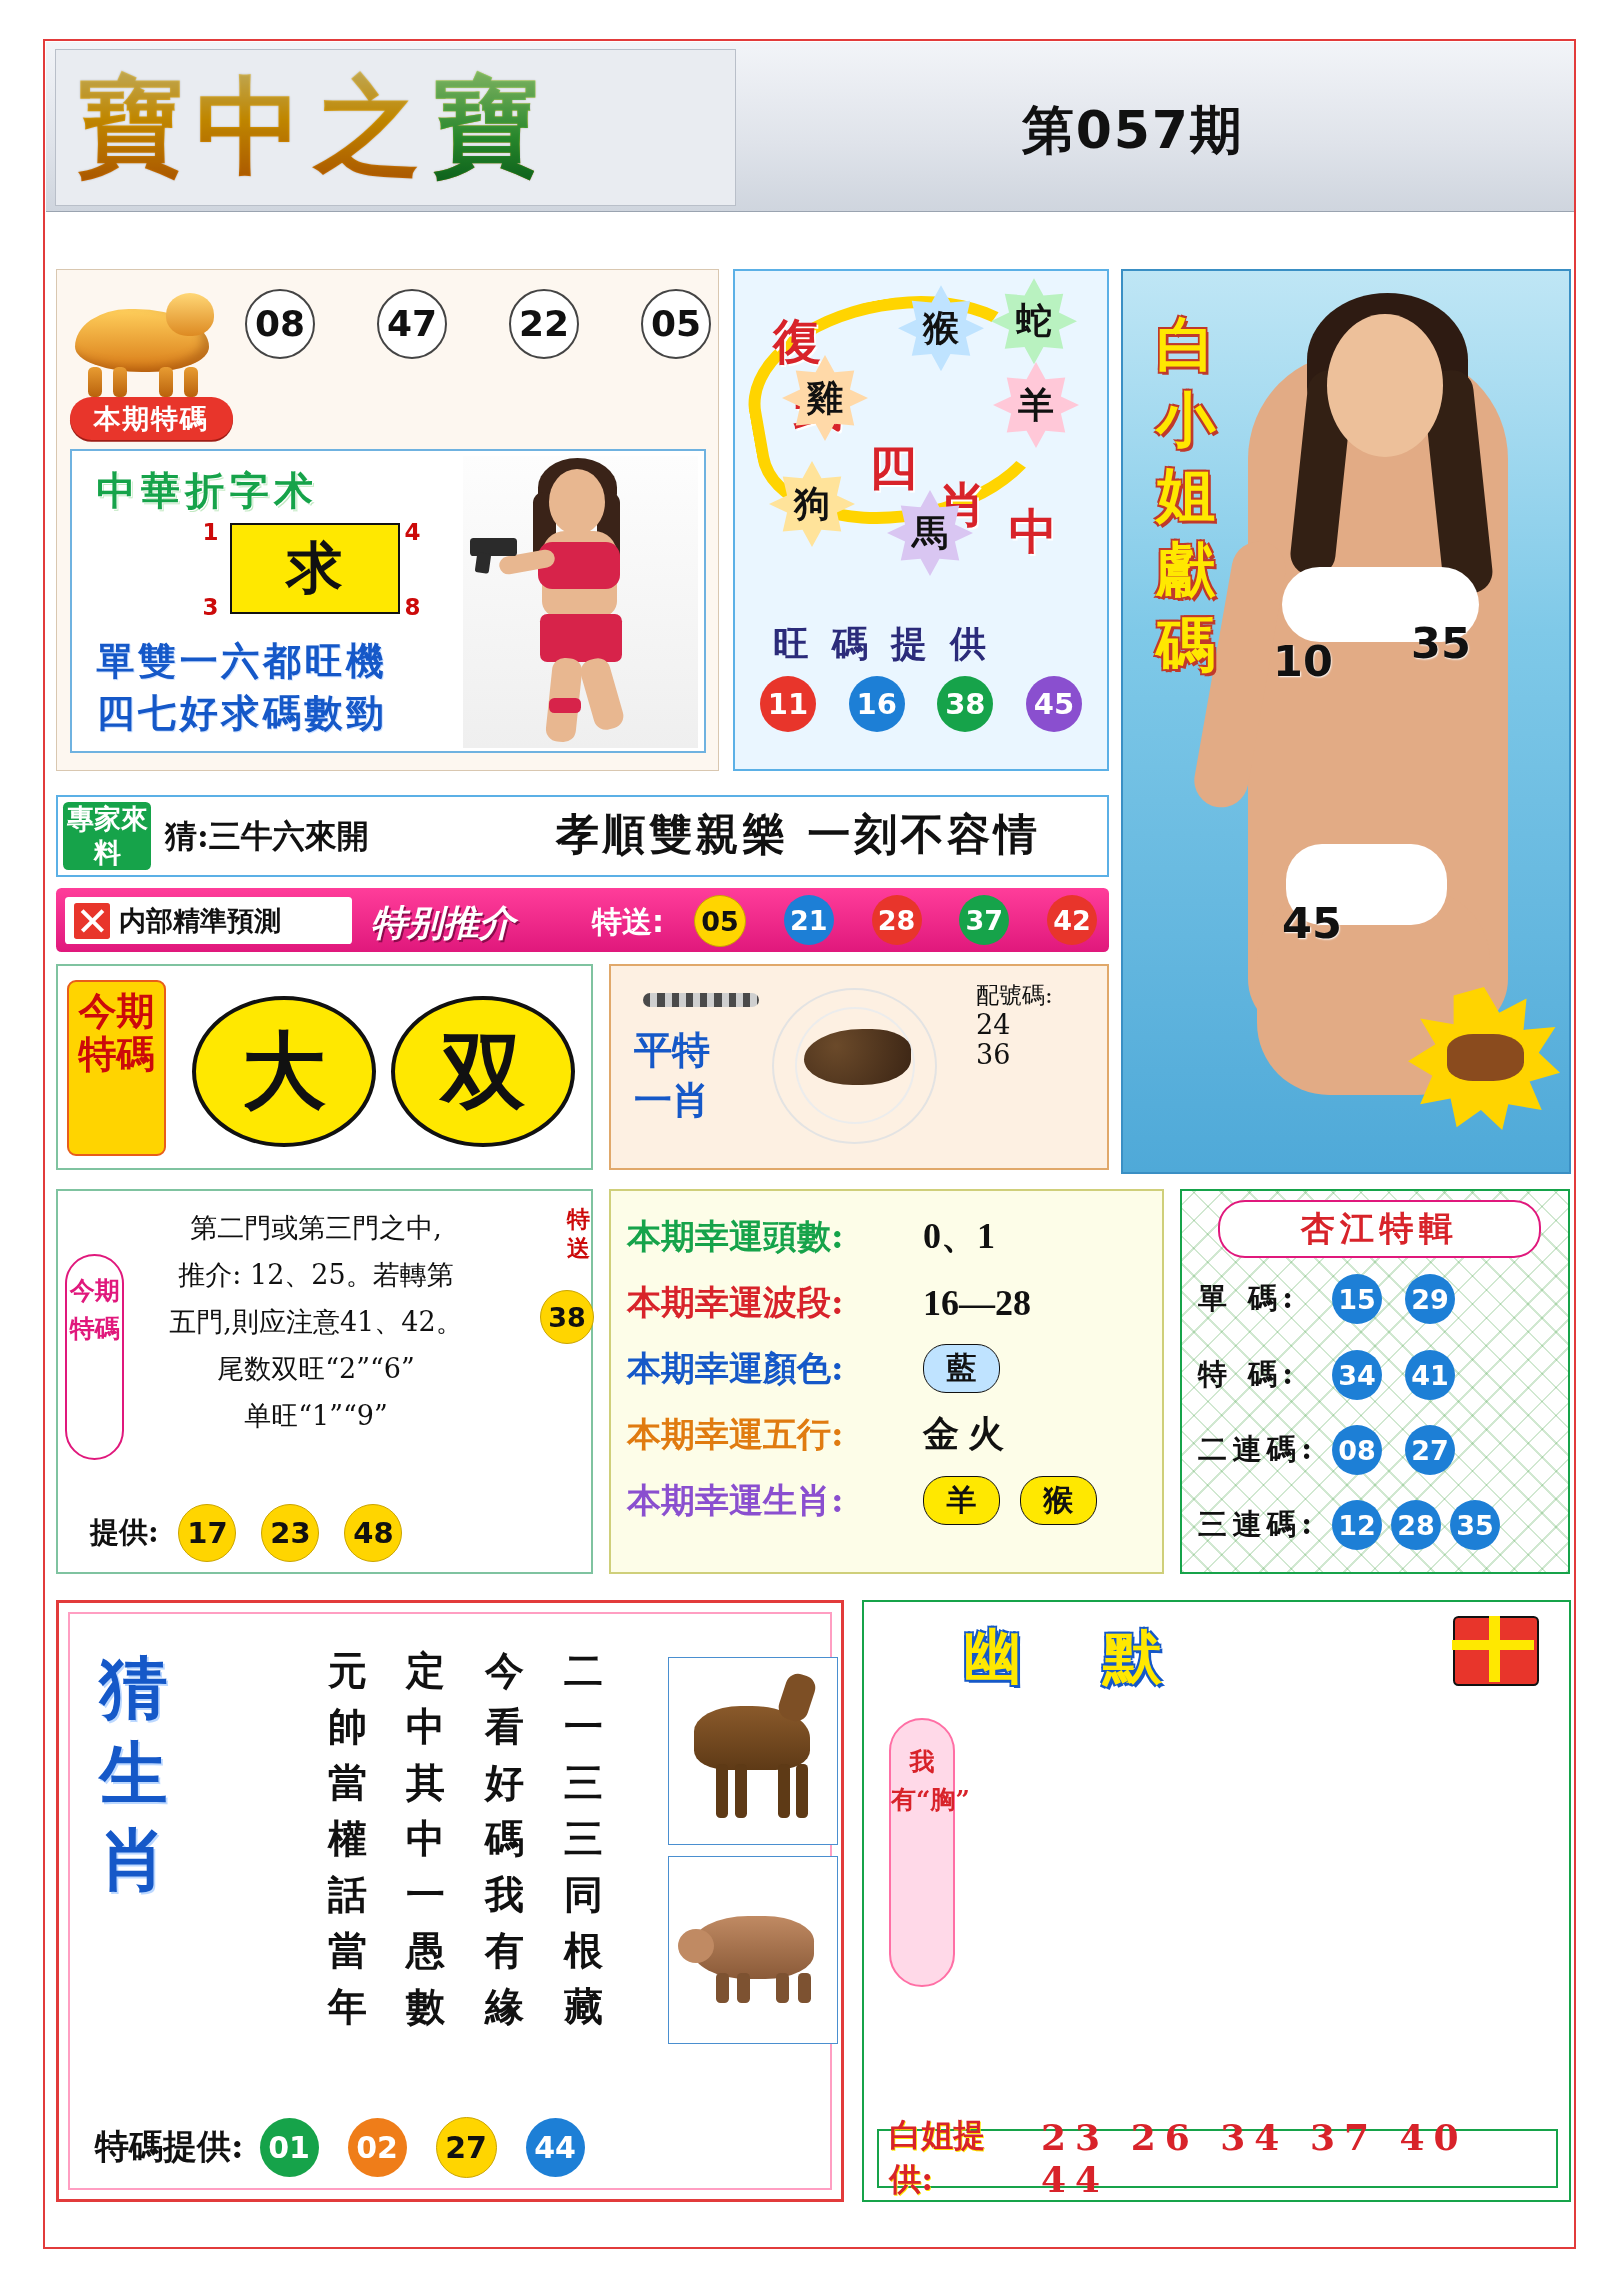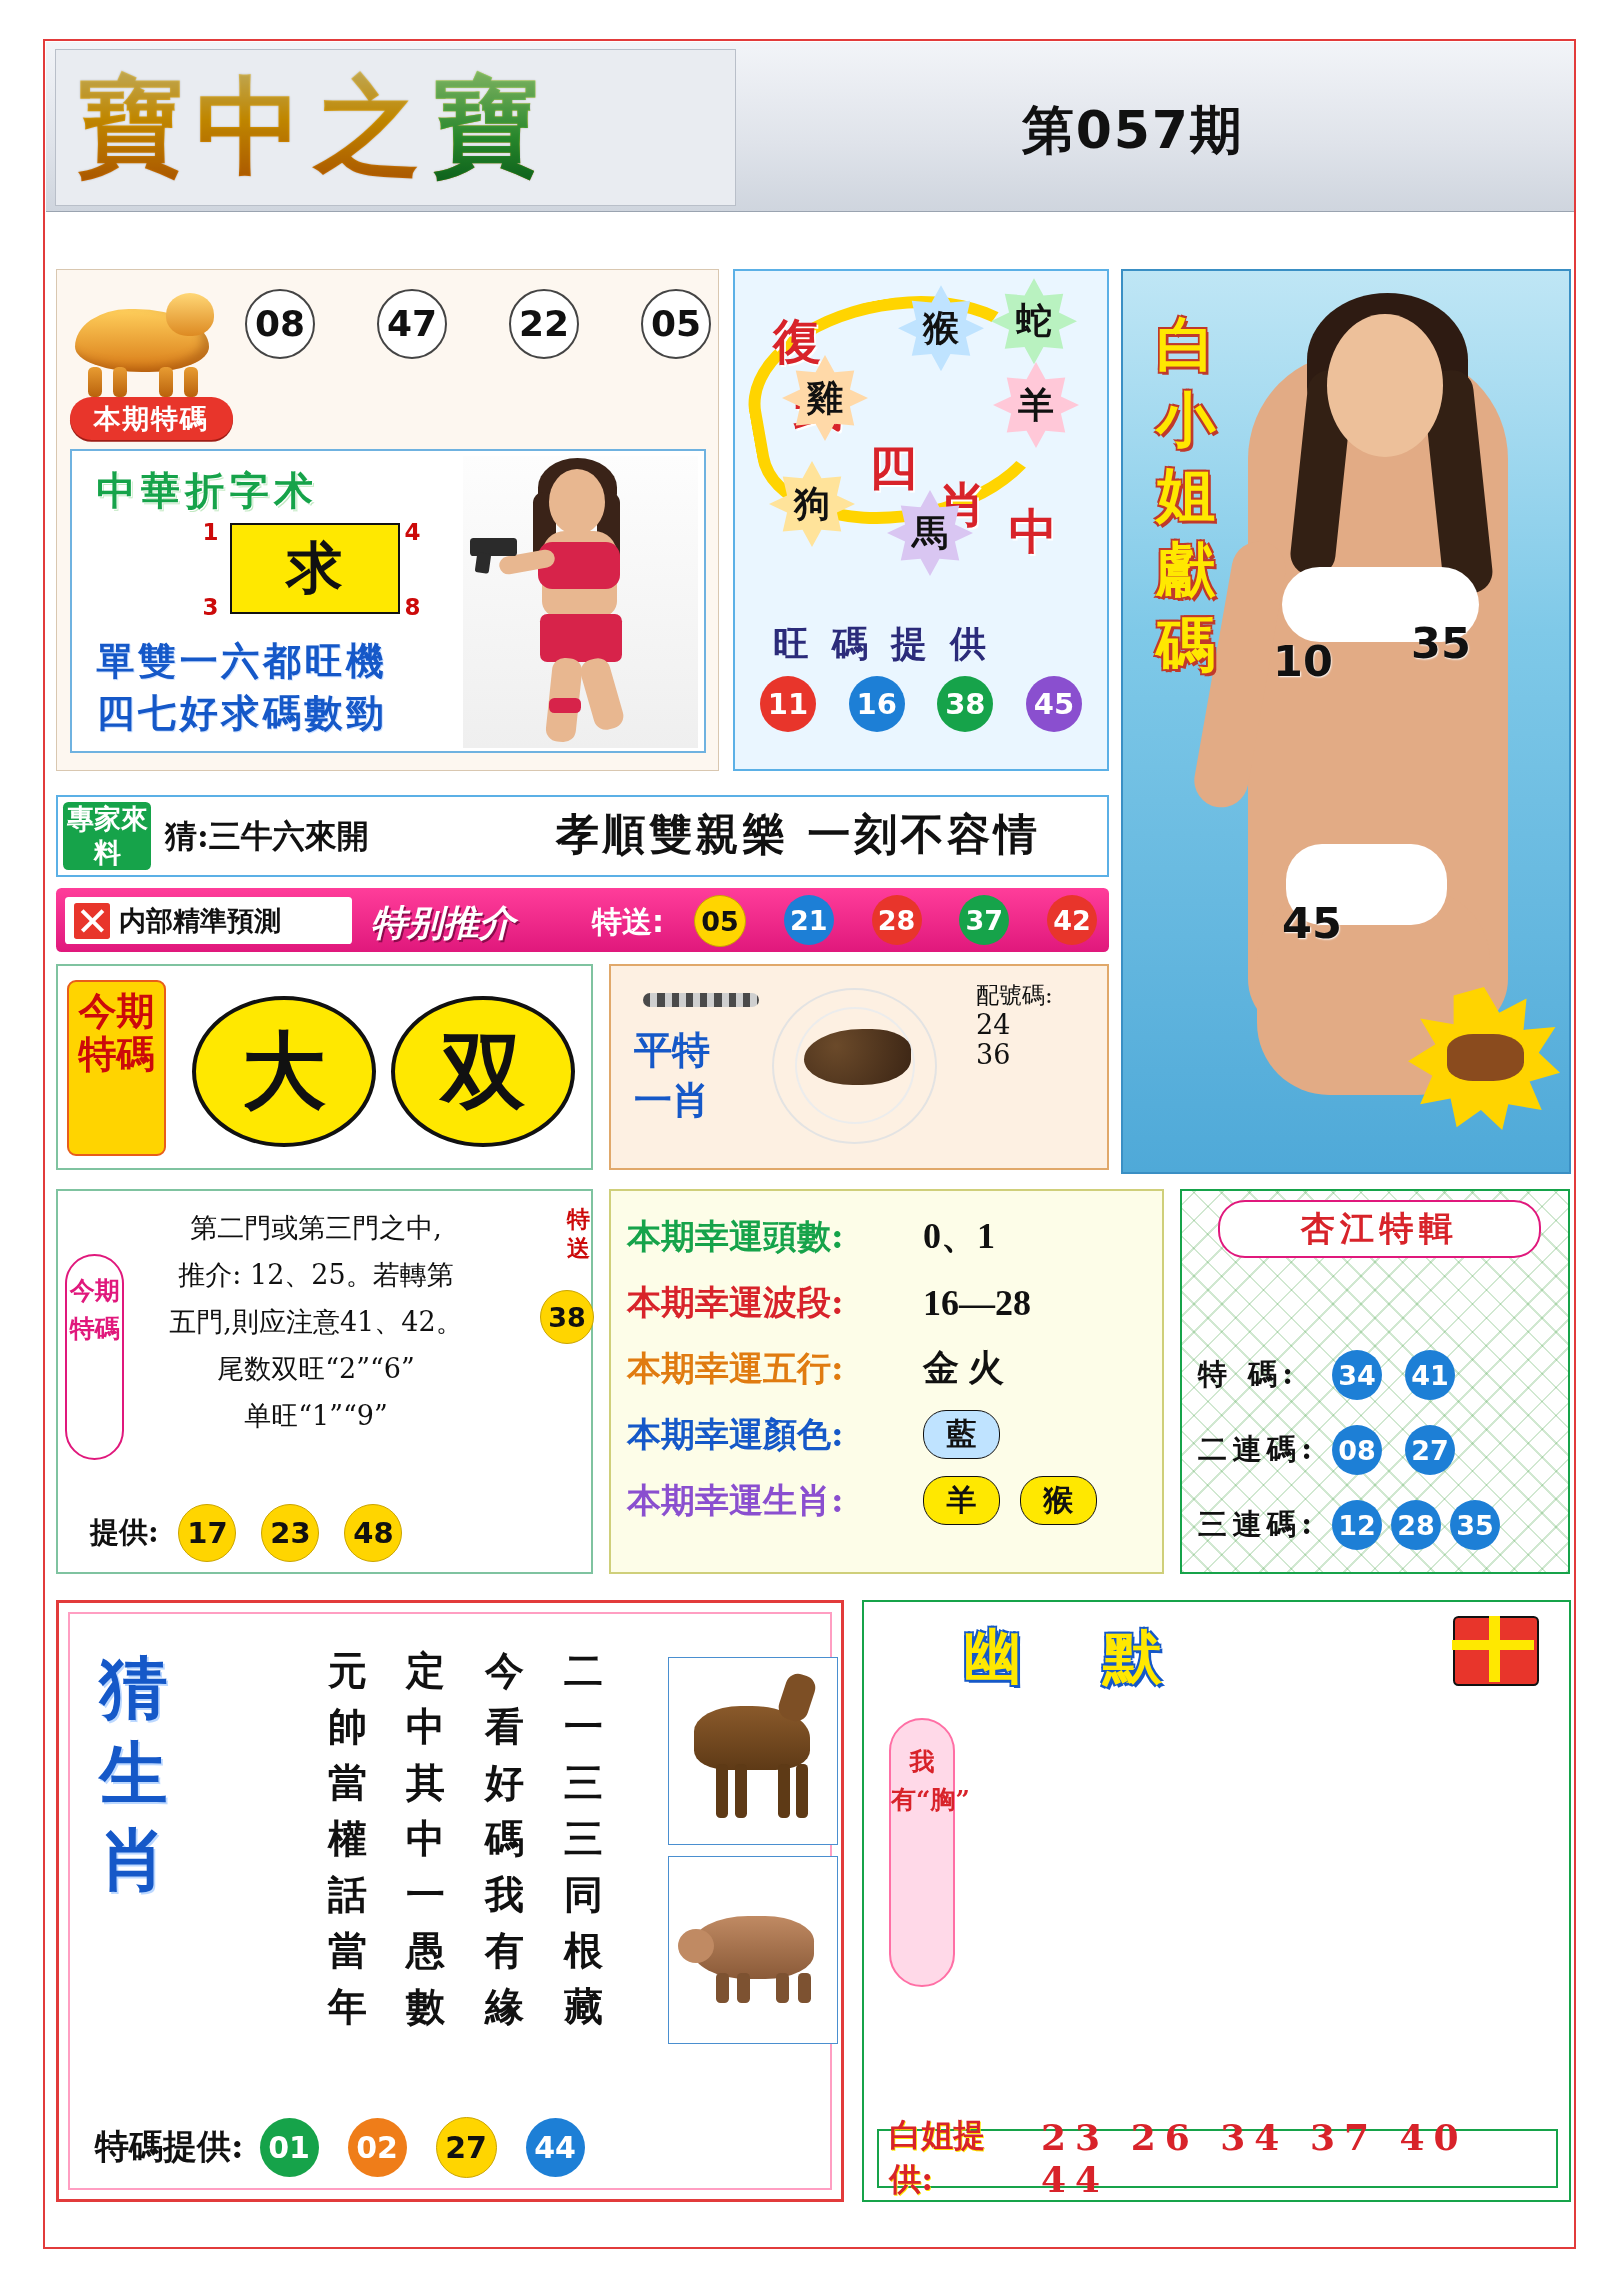--- a/index.html
+++ b/index.html
@@ -681,36 +681,41 @@
   <div class="lucky">
     <div class="lrow">
       <span class="lk c1">本期幸運頭數:</span>
       <span class="lv">0、1</span>
     </div>
     <div class="lrow">
       <span class="lk c2">本期幸運波段:</span>
       <span class="lv">16—28</span>
     </div>
     <div class="lrow">
+      <span class="lk c4">本期幸運顏色:</span>
+      <span class="pill" style="background:#bfe3ff;">藍</span>
+    </div>
+    <div class="lrow">
       <span class="lk c3">本期幸運五行:</span>
       <span class="lv">金 火</span>
-    </div>
-    <div class="lrow">
-      <span class="lk c4">本期幸運顏色:</span>
-      <span class="pill" style="background:#bfe3ff;">藍</span>
     </div>
     <div class="lrow">
       <span class="lk c5">本期幸運生肖:</span>
       <span class="pill">羊</span>
       <span class="pill">猴</span>
     </div>
   </div>
 
   <div class="xj">
     <div class="xj-title">杏江特輯</div>
+    <div class="xj-row" style="top:82px;">
+      <span class="lab">單 碼:</span>
+      <span class="ball blue">15</span>
+      <span class="ball blue">29</span>
+    </div>
     <div class="xj-row" style="top:158px;">
       <span class="lab">特 碼:</span>
       <span class="ball blue">34</span>
       <span class="ball blue">41</span>
     </div>
     <div class="xj-row" style="top:233px;">
       <span class="lab">二連碼:</span>
       <span class="ball blue">08</span>
       <span class="ball blue">27</span>
     </div>

